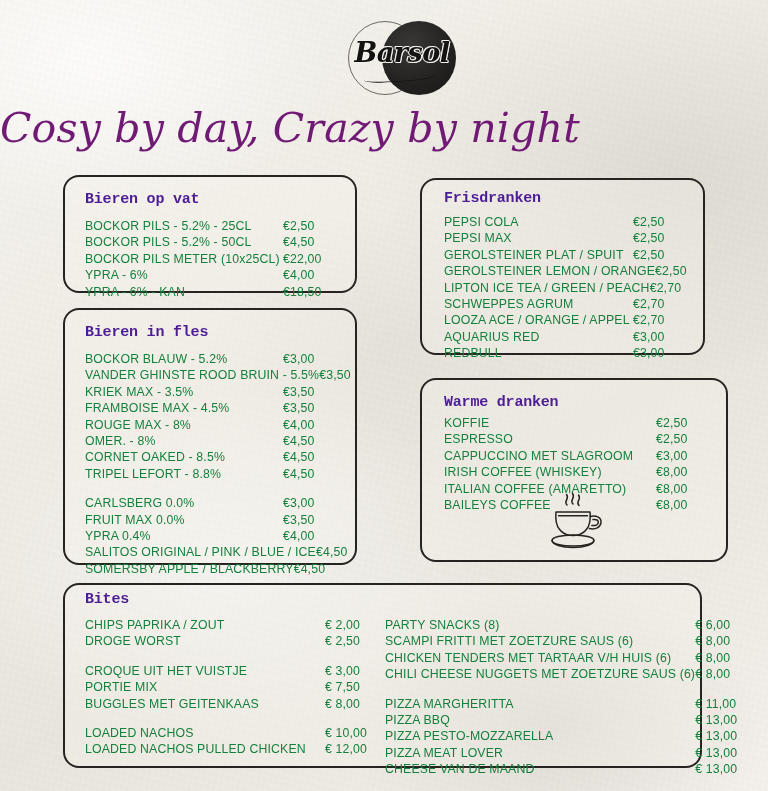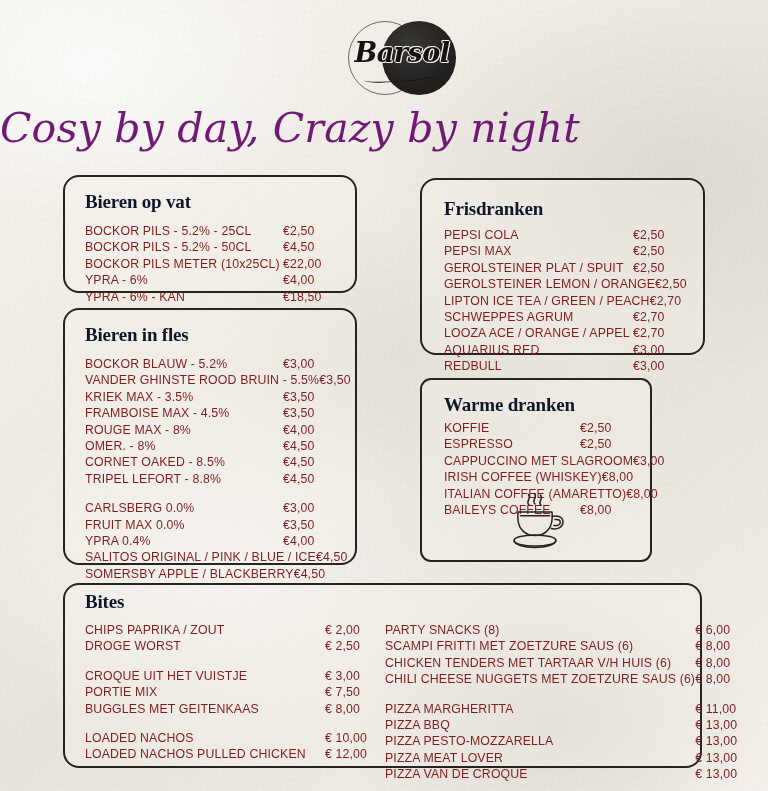--- a/index.html
+++ b/index.html
@@ -108,46 +108,46 @@
   }
 
   
   .card {
     position: absolute;
     border: 2.2px solid #262421;
     border-radius: 16px;
     background: rgba(247,245,240,0.30);
   }
   .card-title {
-    font-family: Liberation Serif, serif;
+    font-family: Liberation Mono, monospace;
     font-weight: 700;
-    font-size: 19px;
+    font-size: 15px;
     letter-spacing: -0.2px;
-    color: #0f172a;
+    color: #4c1d95;
   }
 
   .rows { margin-top: 9px; }
   .row {
     display: flex;
     align-items: baseline;
     font-size: 12.3px;
     letter-spacing: 0.15px;
     line-height: 16.4px;
-    color: #7f1d1d;
+    color: #15803d;
     white-space: nowrap;
   }
   .row .nm { flex: 0 0 auto; }
   .row .pr { margin-left: auto; text-align: left; }
   .spacer { height: 13px; }
 
   
   #card-vat        { left: 63px;  top: 175px; width: 294px; height: 118px; padding: 14px 20px 0 20px; }
   #card-fles       { left: 63px;  top: 308px; width: 294px; height: 257px; padding: 14px 20px 16px 20px; }
-  #card-frisdrank  { left: 420px; top: 178px; width: 285px; height: 177px; padding: 18px 20px 0 22px; }
-  #card-warm       { left: 420px; top: 378px; width: 232px; height: 184px; padding: 14px 20px 0 22px; border-radius: 11px; }
+  #card-frisdrank  { left: 420px; top: 178px; width: 285px; height: 177px; padding: 10px 20px 0 22px; }
+  #card-warm       { left: 420px; top: 378px; width: 308px; height: 184px; padding: 14px 20px 0 22px; }
   #card-bites      { left: 63px;  top: 583px; width: 639px; height: 185px; padding: 6px 20px 0 20px; }
 
   #card-vat       .pr { min-width: 52px; }
   #card-fles      .pr { min-width: 52px; }
   #card-frisdrank .pr { min-width: 50px; }
   #card-warm      .pr { min-width: 50px; }
 
   #card-vat .rows       { margin-top: 10px; }
   #card-fles .rows      { margin-top: 10px; }
   #card-frisdrank .rows { margin-top: 7px; }
@@ -433,21 +433,21 @@
           </div>
         <div class="row">
             <span class="nm">PIZZA PESTO-MOZZARELLA</span>
             <span class="pr">€ 13,00</span>
           </div>
         <div class="row">
             <span class="nm">PIZZA MEAT LOVER</span>
             <span class="pr">€ 13,00</span>
           </div>
         <div class="row">
-            <span class="nm">PIZZA VAN DE CROQUE</span>
+            <span class="nm">CHEESE VAN DE MAAND</span>
             <span class="pr">€ 13,00</span>
           </div>
       </div>
 
     </div>
   </section>
 
 </div>
 
 </body></html>

